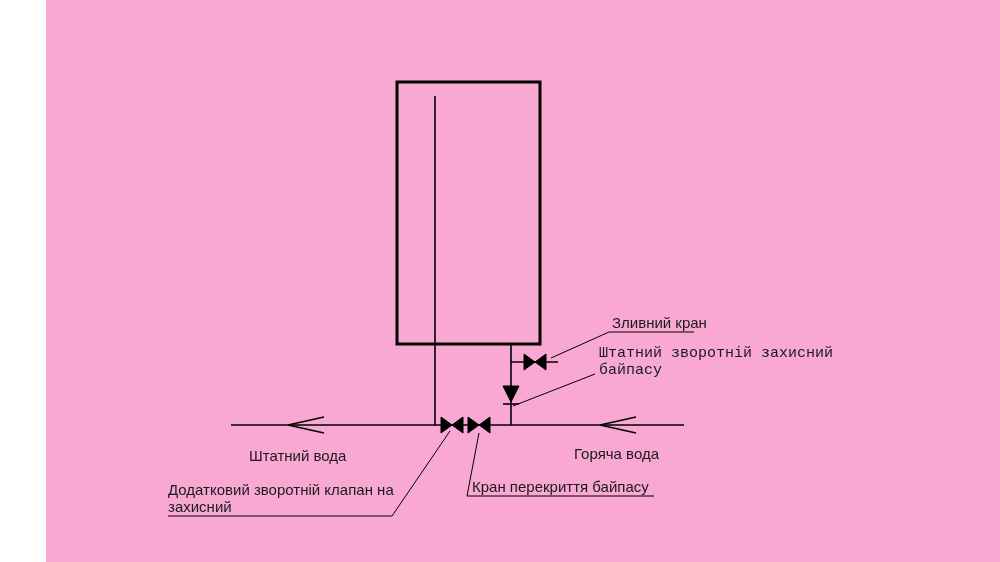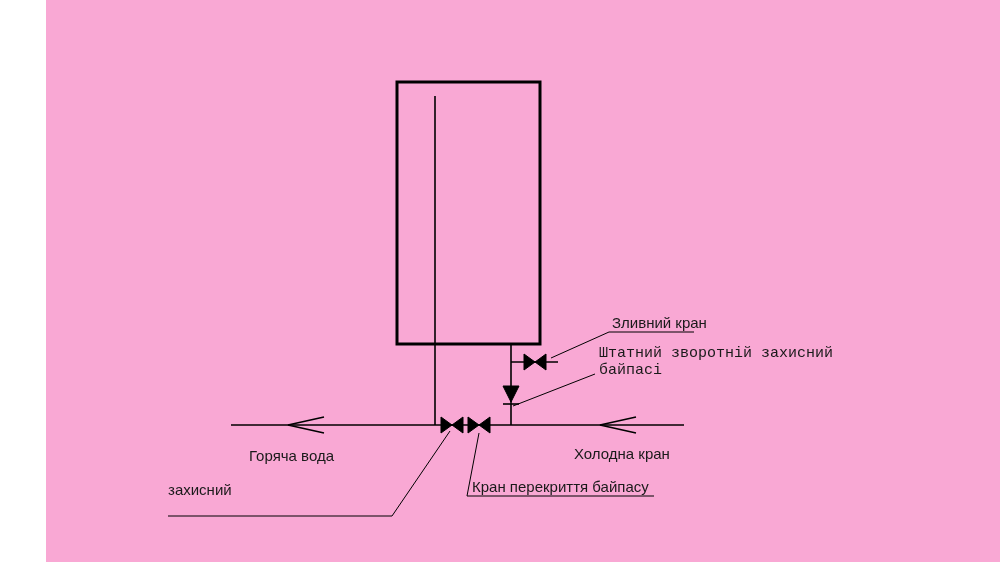--- a/index.html
+++ b/index.html
@@ -61,26 +61,27 @@
     <polyline points="505,358 563,332 648,332" fill="none" stroke="#000000" stroke-width="1"></polyline>
     <line x1="467" y1="406" x2="549" y2="374" stroke="#000000" stroke-width="1"></line>
     <polyline points="433,433 421,496 608,496" fill="none" stroke="#000000" stroke-width="1"></polyline>
     <polyline points="404,431 346,516 122,516" fill="none" stroke="#000000" stroke-width="1"></polyline>
   </svg>
 
   <div class="label" style="left:566px; top:314px;">Зливний кран</div>
 
   <div class="label" style="left:553px; top:345px;font-family:Liberation Mono, monospace;">
     <div class="line">Штатний зворотній захисний</div>
-    <div class="line">байпасі</div>
+    <div class="line">байпасу</div>
   </div>
 
-  <div class="label" style="left:203px; top:447px;">Горяча вода</div>
+  <div class="label" style="left:203px; top:447px;">Штатний вода</div>
 
-  <div class="label" style="left:528px; top:445px;">Холодна кран</div>
+  <div class="label" style="left:528px; top:445px;">Горяча вода</div>
 
   <div class="label" style="left:122px; top:481px;">
+    <div class="line">Додатковий зворотній клапан на</div>
     <div class="line">захисний</div>
   </div>
 
   <div class="label" style="left:426px; top:478px;">Кран перекриття байпасу</div>
 
 </div>
 
 </body></html>

